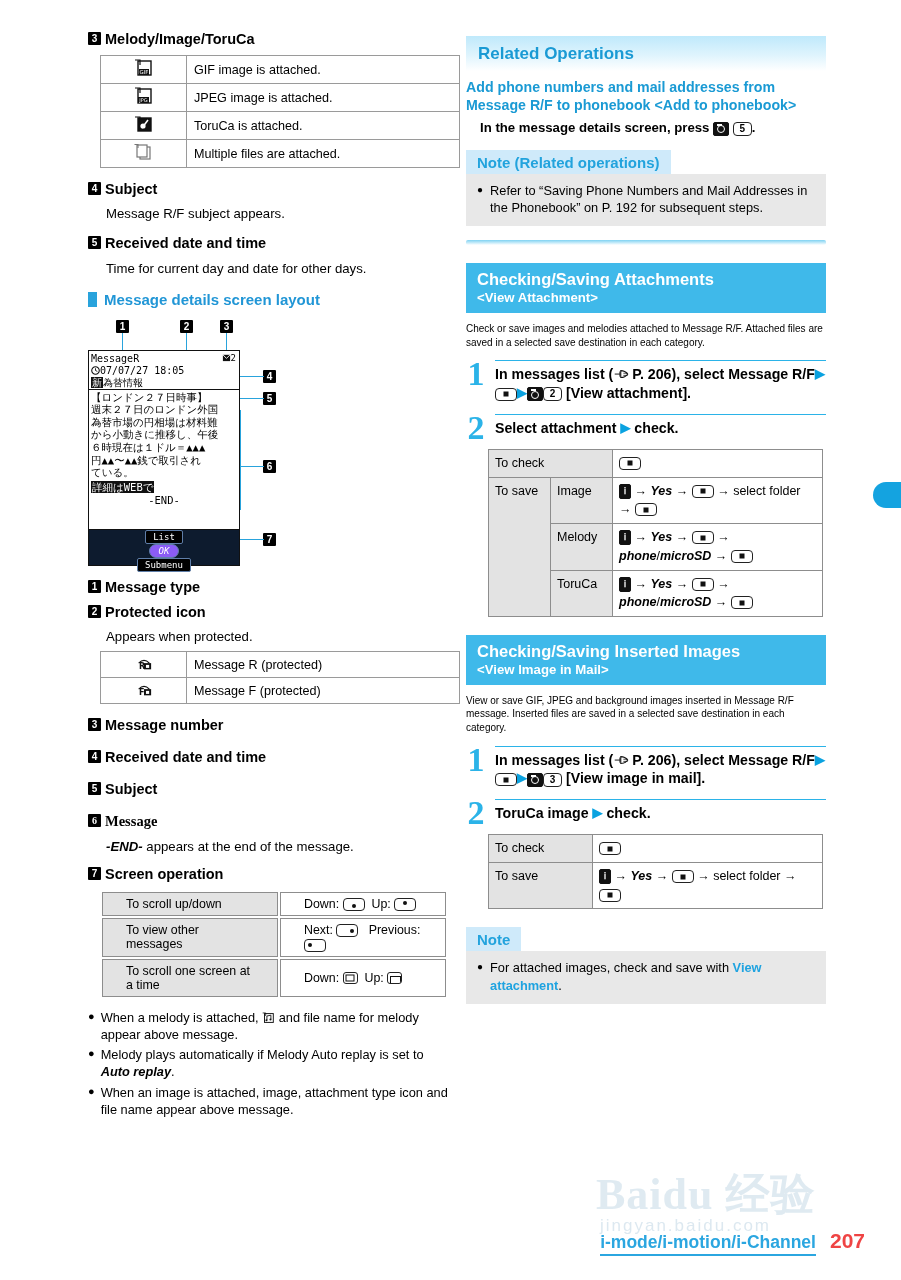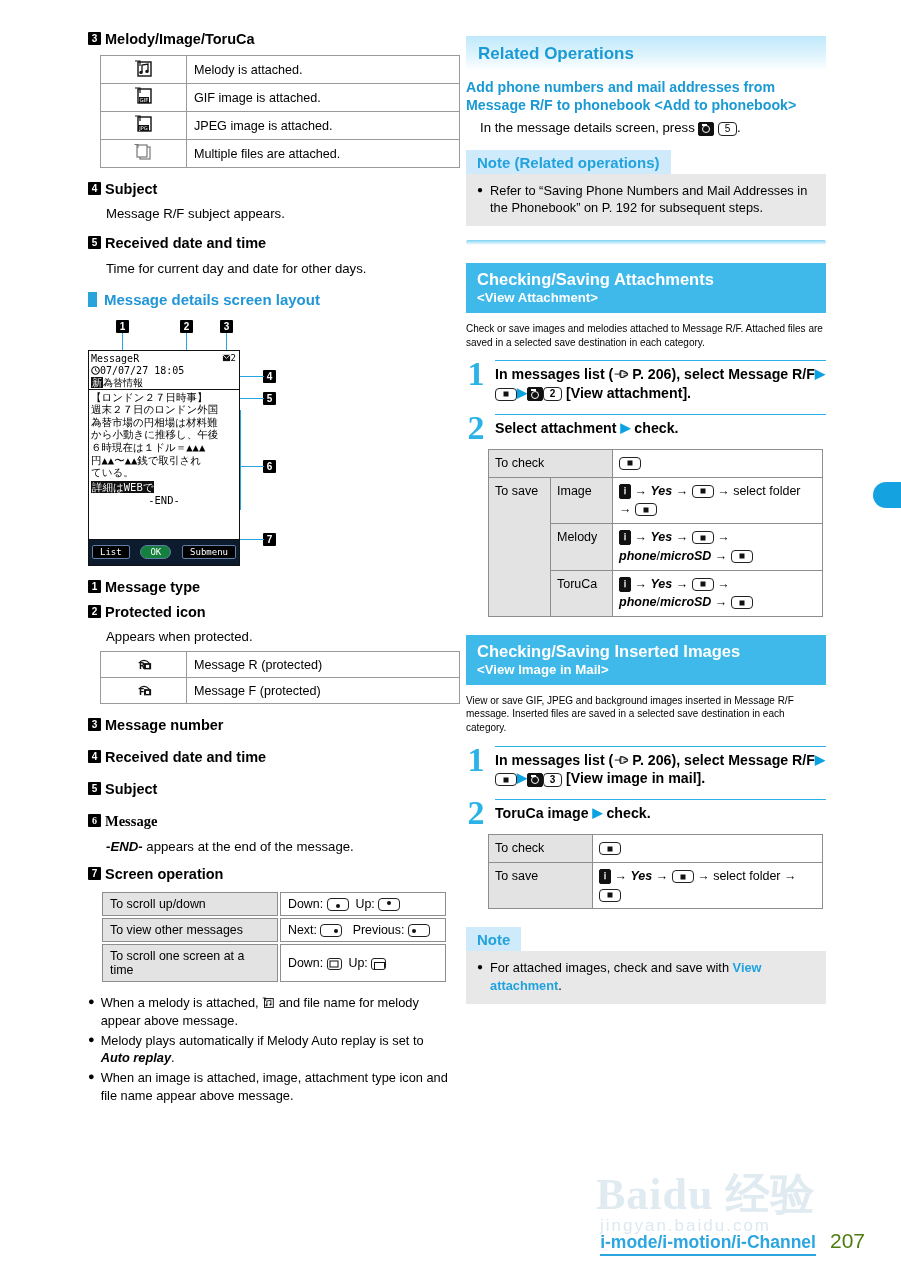--- a/index.html
+++ b/index.html
@@ -47,21 +47,21 @@
   .attach-tbl { margin:0 0 12px 12px; width:348px; }
   .attach-tbl td { height:27px; }
 
   
   .prot-tbl { margin:6px 0 12px 12px; width:348px; }
   .prot-tbl td { height:26px; }
   .prot-tbl td.iconcell { width:92px; }
 
   
   .op-tbl { margin:6px 0 10px 12px; width:348px; font-size:12.4px; }
-  .op-tbl td { border:1px solid #8d8d8d; padding:4px 7px; }
+  .op-tbl td { border:1px solid #8d8d8d; padding:4px 23px; }
   .op-tbl td.k { background:#e3e3e3; width:176px; }
   .key-center { display:inline-block; border:1.4px solid #222; border-radius:4px; width:22px;height:13px; position:relative; vertical-align:middle;}
   .key-center::after{content:"";position:absolute;left:50%;top:50%;width:5px;height:5px;background:#111;transform:translate(-50%,-50%);}
   .key-down { display:inline-block;border:1.4px solid #222;border-radius:4px;width:22px;height:13px;position:relative;vertical-align:middle;}
   .key-down::after{content:"";position:absolute;left:50%;bottom:2px;width:4px;height:4px;background:#111;transform:translateX(-50%);border-radius:50%;}
   .key-up { display:inline-block;border:1.4px solid #222;border-radius:4px;width:22px;height:13px;position:relative;vertical-align:middle;}
   .key-up::after{content:"";position:absolute;left:50%;top:2px;width:4px;height:4px;background:#111;transform:translateX(-50%);border-radius:50%;}
   .key-right { display:inline-block;border:1.4px solid #222;border-radius:4px;width:22px;height:13px;position:relative;vertical-align:middle;}
   .key-right::after{content:"";position:absolute;right:3px;top:50%;width:4px;height:4px;background:#111;transform:translateY(-50%);border-radius:50%;}
   .key-left { display:inline-block;border:1.4px solid #222;border-radius:4px;width:22px;height:13px;position:relative;vertical-align:middle;}
@@ -99,40 +99,40 @@
     position:absolute; left:0px; top:30px; width:152px; height:216px;
     background:#ffffff; border:1.5px solid #111;
     font-family:"DejaVu Sans Mono", monospace;
   }
   .scr-line { font-size:10px; line-height:12px; padding:0 2px; white-space:nowrap; }
   .scr-hdr { font-size:10px; line-height:13px; padding:1px 2px 0 2px; position:relative;}
   .scr-body { font-size:10.5px; line-height:12.6px; padding:1px 2px; border-top:1.2px solid #111; }
   .scr-body div { white-space:nowrap; }
   .inv { background:#111; color:#fff; padding:0 1px; }
   .scr-soft {
-    position:absolute; left:0; bottom:0; width:100%; height:26px;
+    position:absolute; left:0; bottom:0; width:100%; height:36px;
     background:#0d1b2e; border-top:1.5px solid #111;
     display:flex; align-items:center; justify-content:space-between;
-    color:#fff; font-size:9px; padding:0 3px;
+    color:#fff; font-size:9px; padding:0 3px;flex-direction:column;
   }
   .soft-b { background:#000; border:1px solid #5f7ea8; border-radius:2px; padding:1px 7px; }
-  .soft-ok { background:#15803d; border:1px solid #5f7ea8;border-radius:9px; padding:1px 9px; }
+  .soft-ok { background:#8b5cf6; border:1px solid #5f7ea8;border-radius:9px; padding:1px 9px;font-style:italic; }
 
   
   .bul { font-size:12.8px; line-height:1.35; margin:0 0 3px 0; display:flex; gap:6px; }
   .bul .dot { flex:0 0 auto; font-size:11px; line-height:1.45; }
   .bul .txt { flex:1; }
 
   
   .rel-head {
     background:linear-gradient(180deg,#bfe9fb 0%, #dff4fd 55%, #ffffff 100%);
     color:#1a9ad4; font-size:17px; font-weight:bold; padding:8px 12px 7px 12px;
   }
   .rel-title { color:#1a9ad4; font-size:14.2px; font-weight:bold; line-height:1.28; margin:7px 0 0 0; }
-  .rel-step { font-size:13.2px; font-weight:normal; margin:6px 0 0 14px; }
+  .rel-step { font-size:13.2px; font-weight:bold; margin:6px 0 0 14px; }
 
   .note-tab {
     display:inline-block; background:#cfeafa; color:#22a3dd;
     font-size:15px; font-weight:bold; padding:4px 11px 3px 11px;
   }
   .note-body { background:#e8e8e8; padding:8px 11px 10px 11px; }
   .note-li { display:flex; gap:7px; font-size:12.8px; line-height:1.34; }
   .note-li .dot { flex:0 0 auto; font-size:10px; line-height:1.5; }
   .hr-blue { height:5px; background:linear-gradient(180deg,#7fd2f2,#ffffff); margin:14px 0 0 0; border-radius:2px;}
 
@@ -159,21 +159,21 @@
   
   .footer {
     position:absolute; left:0; bottom:24px; width:901px;
     display:flex; justify-content:flex-end; align-items:baseline; gap:14px;
     padding-right:36px;
   }
   .foot-title {
     color:#2ba6e0; font-size:17.5px; font-weight:bold;
     border-bottom:2px solid #2ba6e0; padding-bottom:1px;
   }
-  .foot-page { font-size:21px; font-weight:normal; color:#4d7c0f; }
+  .foot-page { font-size:21px; font-weight:bold; color:#ef4444; }
 
   .edge-tab {
     position:absolute; right:0; top:482px; width:28px; height:26px;
     background:#14a3e0; border-radius:13px 0 0 13px;
   }
 
   
   .wm { position:absolute; pointer-events:none; user-select:none; }
   .wm-main {
     left:596px; top:1165px; font-size:44px; font-weight:bold;
@@ -191,32 +191,20 @@
 <div class="page">
 
   <div class="col-left">
 
     <h3 class="item">
       <span class="numbox">3</span><span>Melody/Image/ToruCa</span>
     </h3>
 
     <table class="tbl attach-tbl">
       <tbody>
-          <tr>
-        <td class="iconcell">
-          <svg width="20" height="19" viewBox="0 0 20 19">
-                <rect x="4" y="3" width="13" height="14" fill="#fff" stroke="#111" stroke-width="1.4"></rect>
-                <path d="M8 13 L8 6 L14 5 L14 12" fill="none" stroke="#111" stroke-width="1.3"></path>
-                <circle cx="7" cy="13.4" r="1.7" fill="#111"></circle>
-                <circle cx="13" cy="12.4" r="1.7" fill="#111"></circle>
-                <path d="M1 2 L6 2 L6 7" fill="none" stroke="#111" stroke-width="1.2"></path>
-              </svg>
-        </td>
-        <td>Melody is attached.</td>
-      </tr>
       <tr>
         <td class="iconcell">
           <svg width="20" height="19" viewBox="0 0 20 19">
                 <rect x="4" y="2" width="13" height="14" fill="#fff" stroke="#111" stroke-width="1.4"></rect>
                 <path d="M1 1 L6 1 L6 6" fill="none" stroke="#111" stroke-width="1.2"></path>
                 <rect x="5" y="10" width="10" height="6" fill="#111"></rect>
                 <text x="10" y="15.2" font-size="5.4" fill="#fff" text-anchor="middle" font-family="DejaVu Sans">GIF</text>
               </svg>
         </td>
         <td>GIF image is attached.</td>
@@ -224,20 +212,31 @@
       <tr>
         <td class="iconcell">
           <svg width="20" height="19" viewBox="0 0 20 19">
                 <rect x="4" y="2" width="13" height="14" fill="#fff" stroke="#111" stroke-width="1.4"></rect>
                 <path d="M1 1 L6 1 L6 6" fill="none" stroke="#111" stroke-width="1.2"></path>
                 <rect x="4" y="10" width="11" height="6" fill="#111"></rect>
                 <text x="9.5" y="15.2" font-size="5" fill="#fff" text-anchor="middle" font-family="DejaVu Sans">JPG</text>
               </svg>
         </td>
         <td>JPEG image is attached.</td>
+      </tr>
+      <tr>
+        <td class="iconcell">
+          <svg width="20" height="19" viewBox="0 0 20 19">
+                <rect x="4" y="3" width="13" height="13" fill="#111" stroke="#111" stroke-width="1.4"></rect>
+                <path d="M1 2 L6 2 L6 7" fill="none" stroke="#111" stroke-width="1.2"></path>
+                <path d="M8 13 L14 5" stroke="#fff" stroke-width="1.5"></path>
+                <circle cx="9" cy="11" r="2.6" fill="#fff"></circle>
+              </svg>
+        </td>
+        <td>ToruCa is attached.</td>
       </tr>
       <tr>
         <td class="iconcell">
           <svg width="20" height="19" viewBox="0 0 20 19">
                 <rect x="6" y="4" width="10" height="12" fill="#fff" stroke="#777" stroke-width="1.2"></rect>
                 <rect x="3" y="2" width="10" height="12" fill="#fff" stroke="#777" stroke-width="1.2"></rect>
                 <path d="M0.5 1.5 L4 1.5 L4 5" fill="none" stroke="#777" stroke-width="1.1"></path>
               </svg>
         </td>
         <td>Multiple files are attached.</td>

